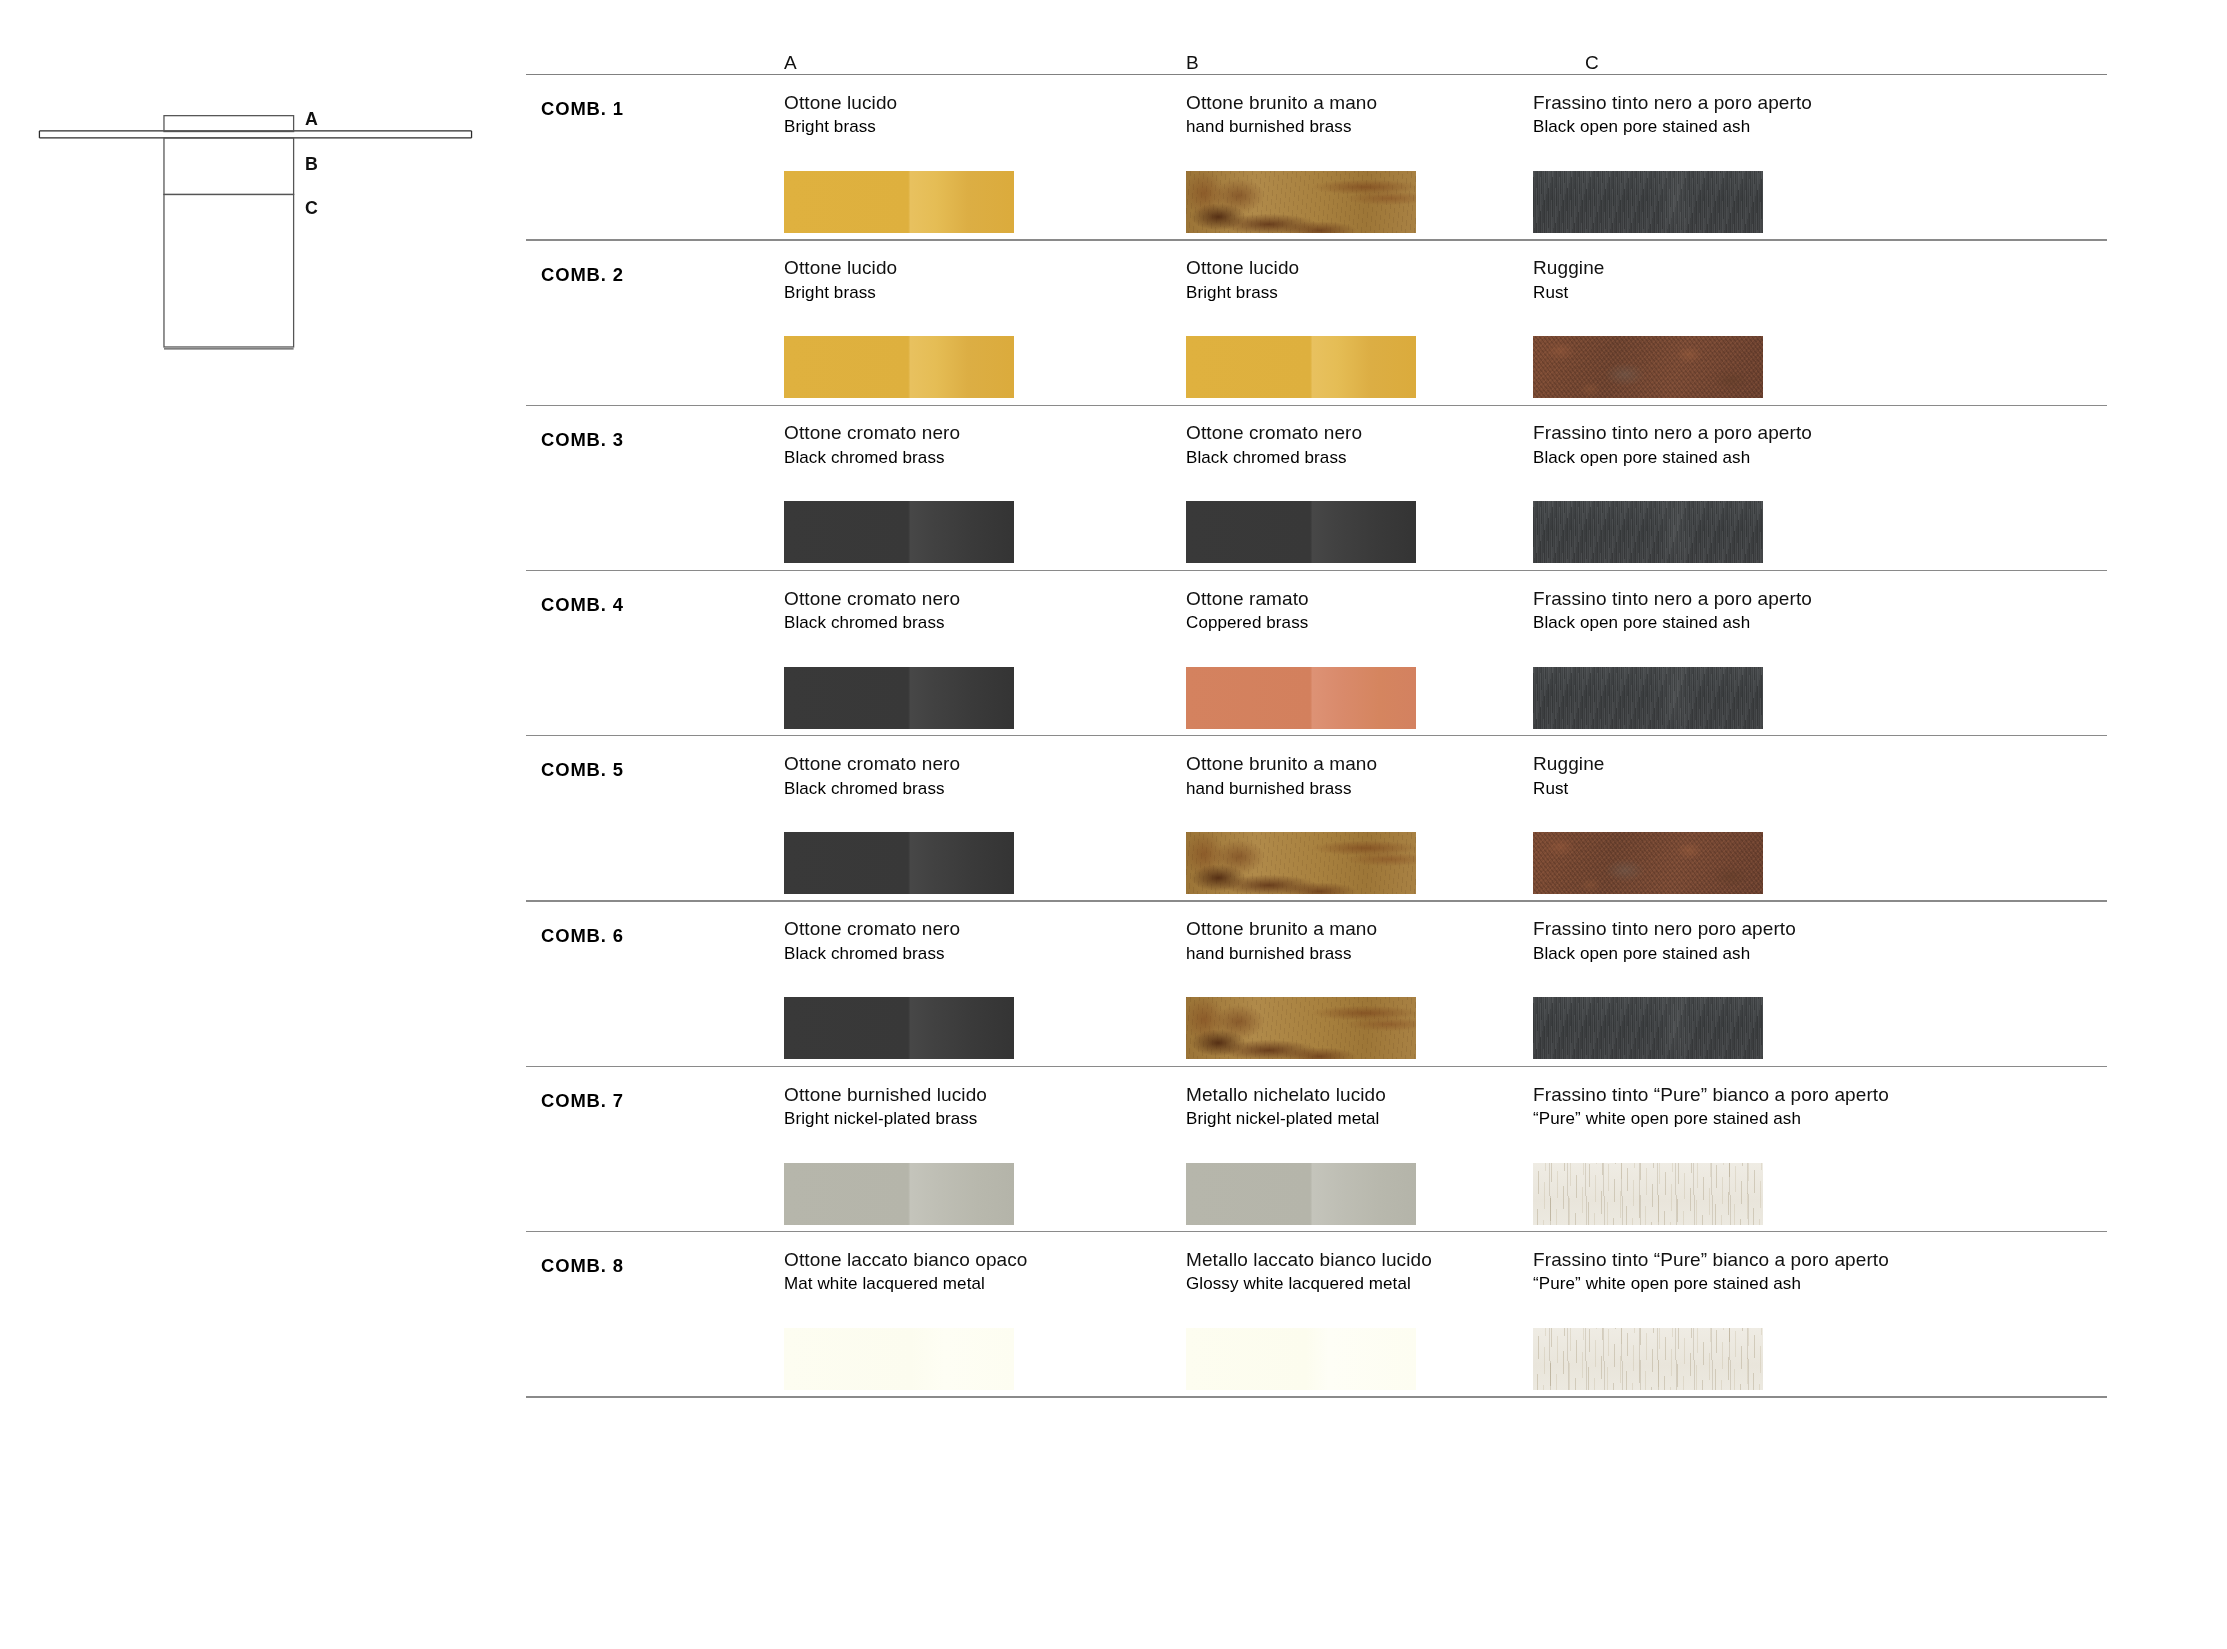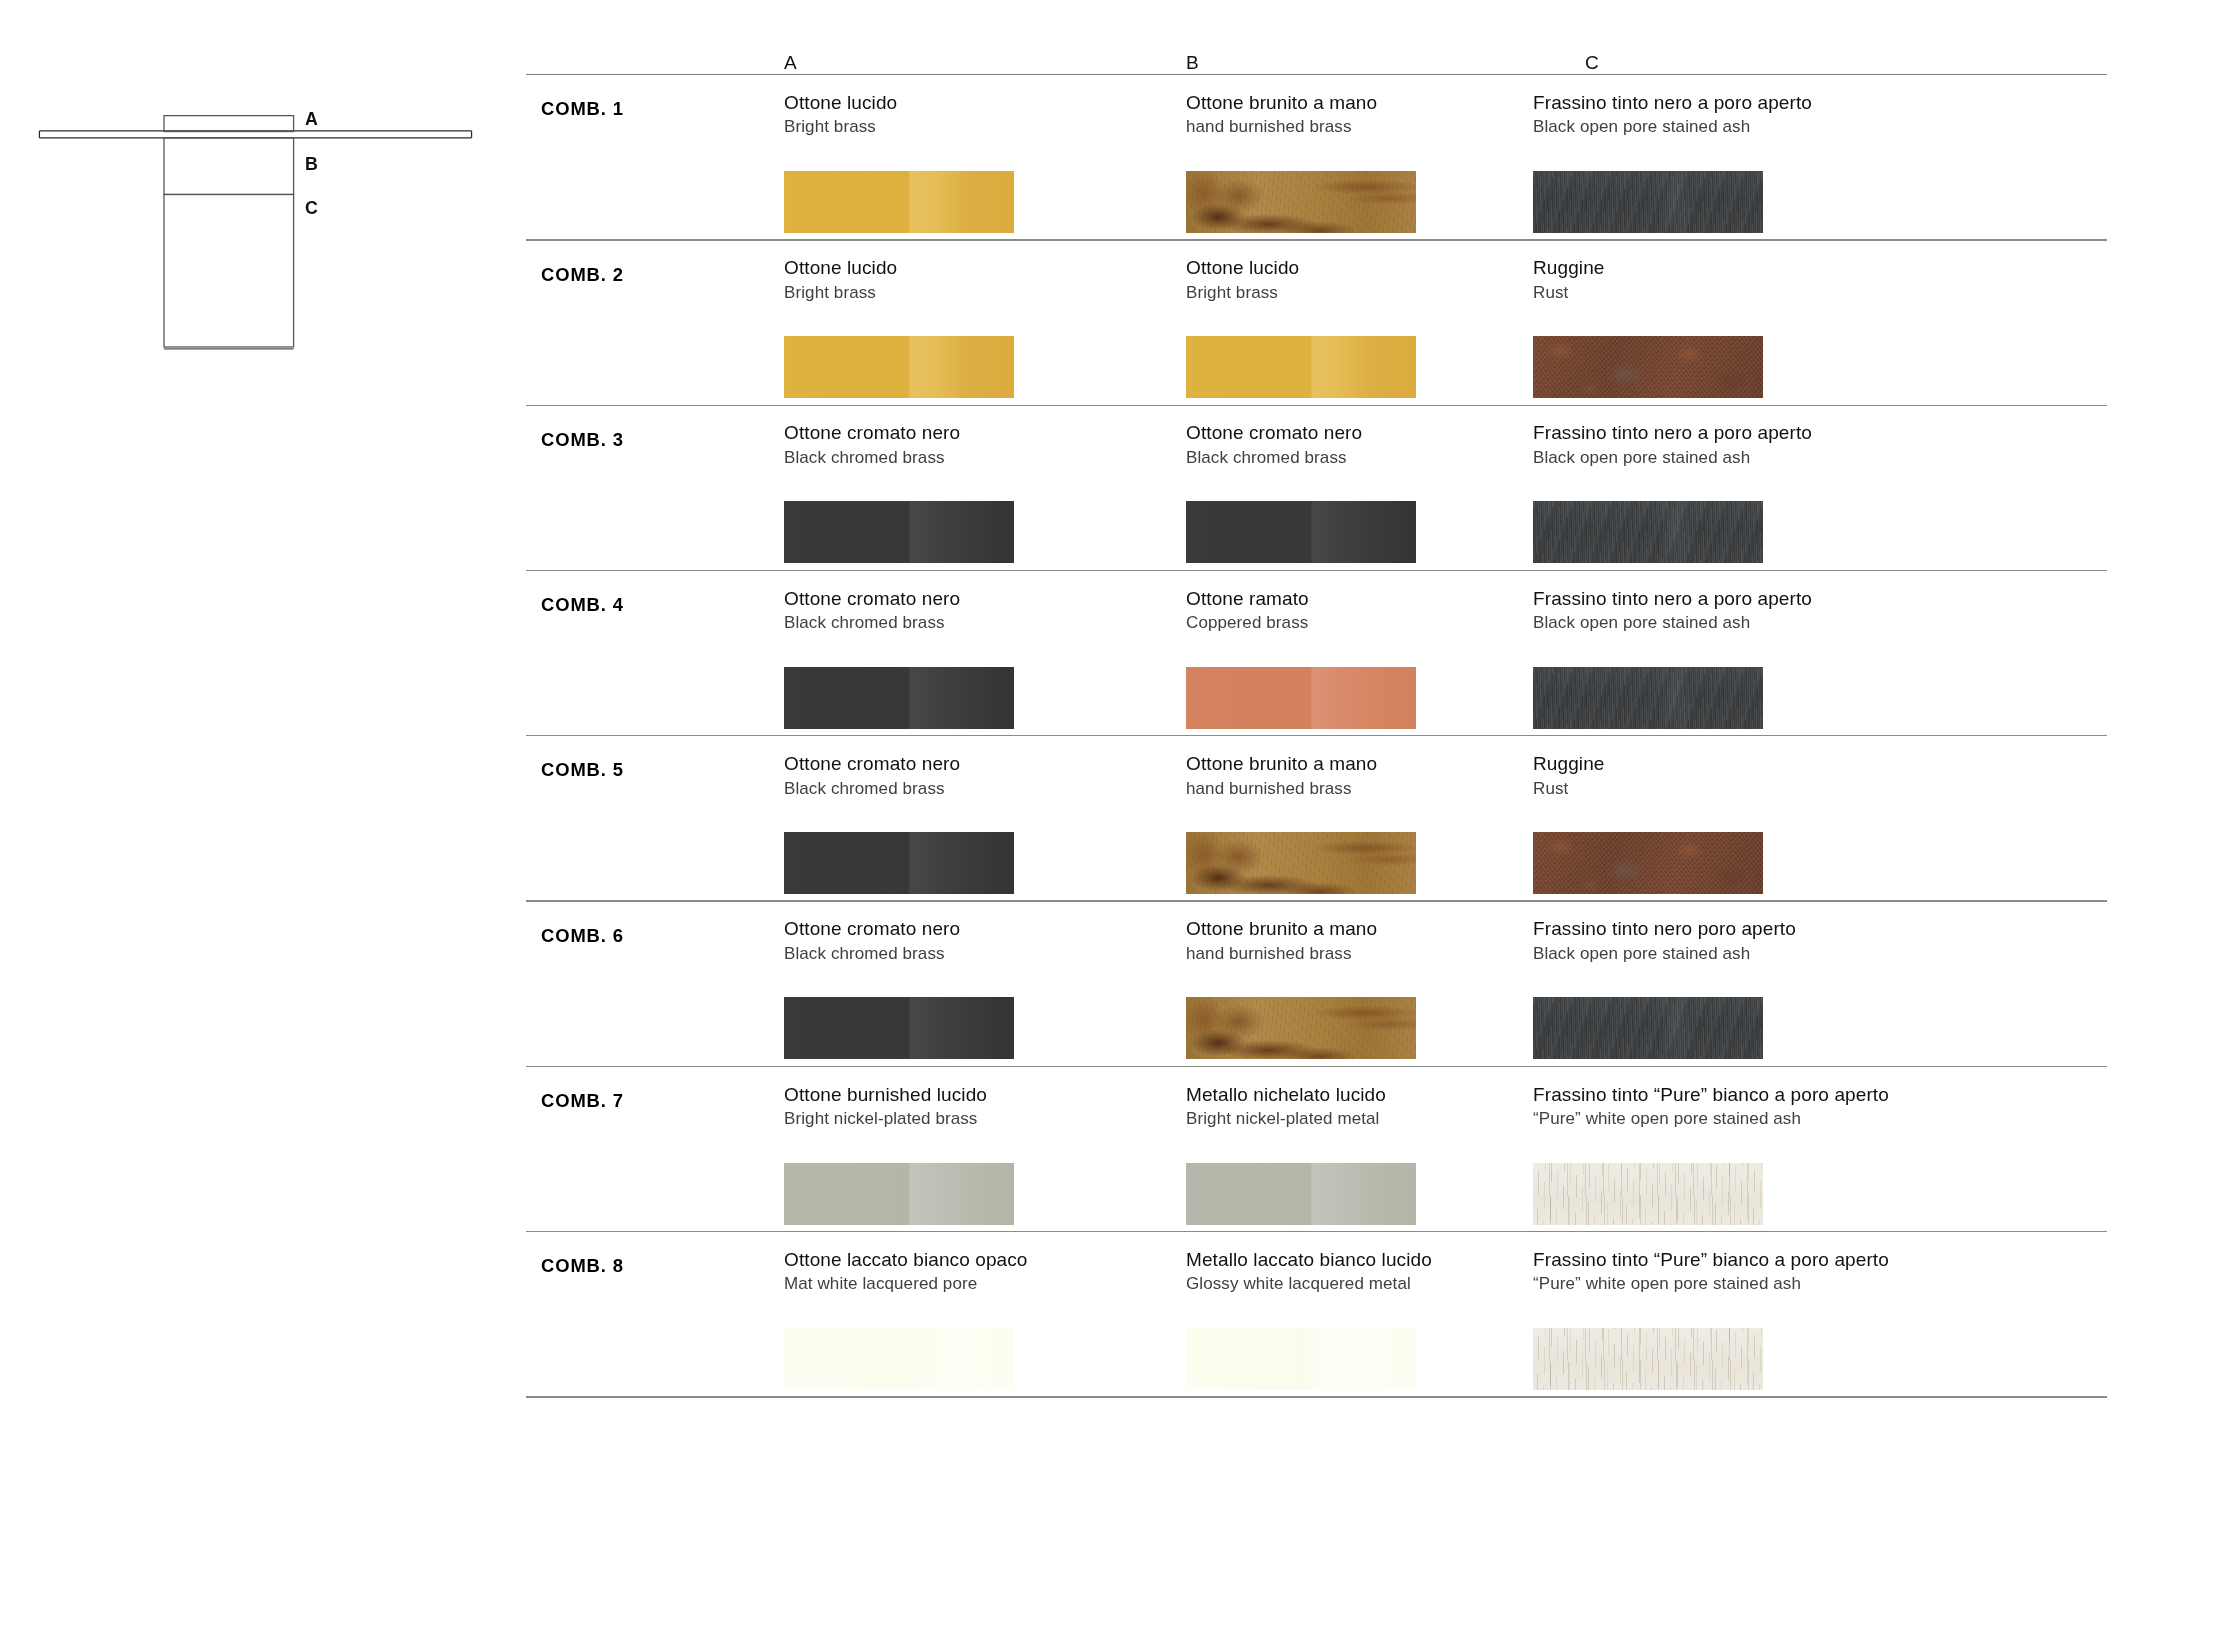--- a/index.html
+++ b/index.html
@@ -80,21 +80,21 @@
     font-size:19px;
     font-weight:400;
     color:#111111;
     line-height:1.18;
     white-space:nowrap;
     letter-spacing:0.1px;
   }
   .name-en{
     font-size:17px;
     font-weight:400;
-    color:#404040;
+    color:#000000;
     line-height:1.2;
     margin-top:3.2px;
     white-space:nowrap;
     letter-spacing:0.1px;
   }
 
   .swatch{
     position:absolute;
     top:79px;
     width:230px;
@@ -408,21 +408,21 @@
           <div class="sw-inner m-ash-white"></div>
         </div>
     </div>
   </div>
   <div class="rule thin"></div>
 
   <div class="row">
     <div class="comb-label">COMB. 8</div>
     <div class="cell A">
       <div class="name-it">Ottone laccato bianco opaco</div>
-      <div class="name-en">Mat white lacquered pore</div>
+      <div class="name-en">Mat white lacquered metal</div>
       <div class="swatch">
           <div class="sw-inner m-white-mat"></div>
         </div>
     </div>
     <div class="cell B">
       <div class="name-it">Metallo laccato bianco lucido</div>
       <div class="name-en">Glossy white lacquered metal</div>
       <div class="swatch">
           <div class="sw-inner m-white-gloss"></div>
         </div>

